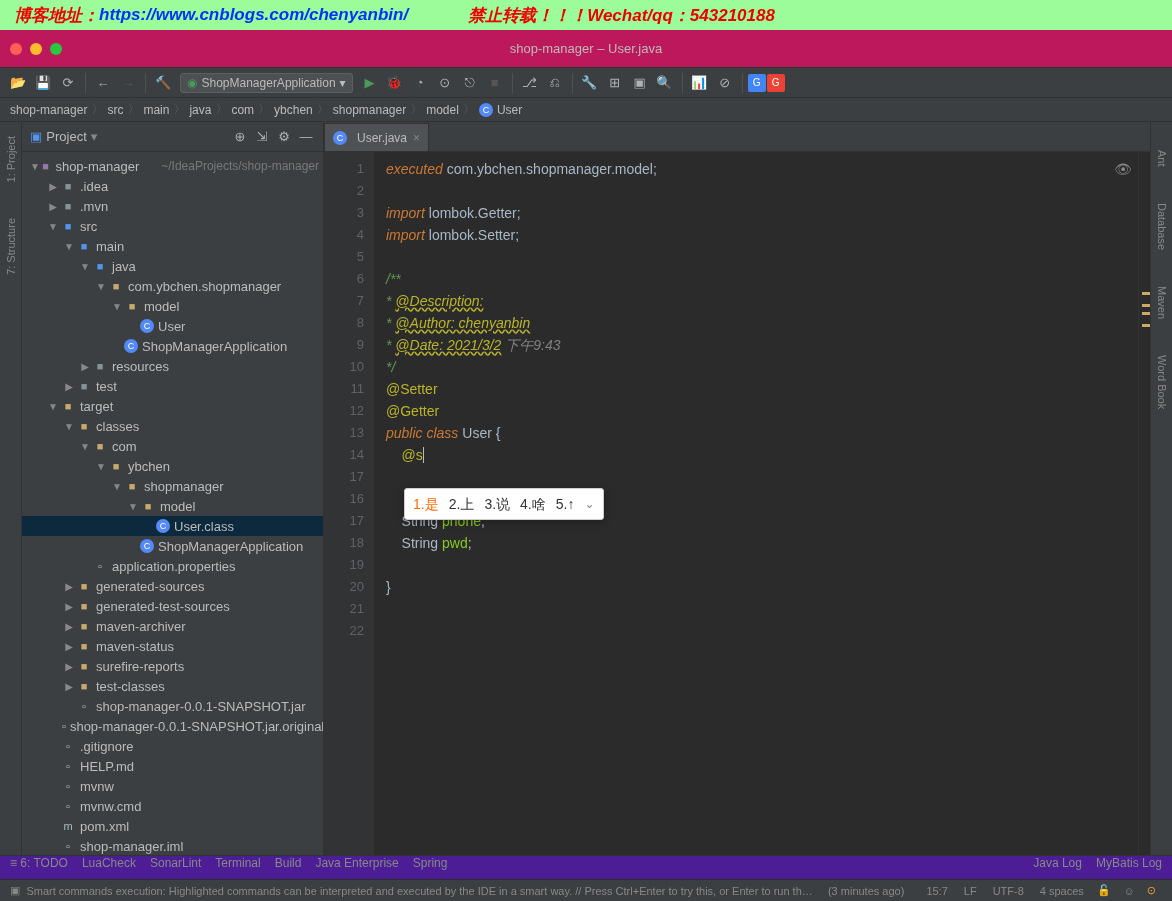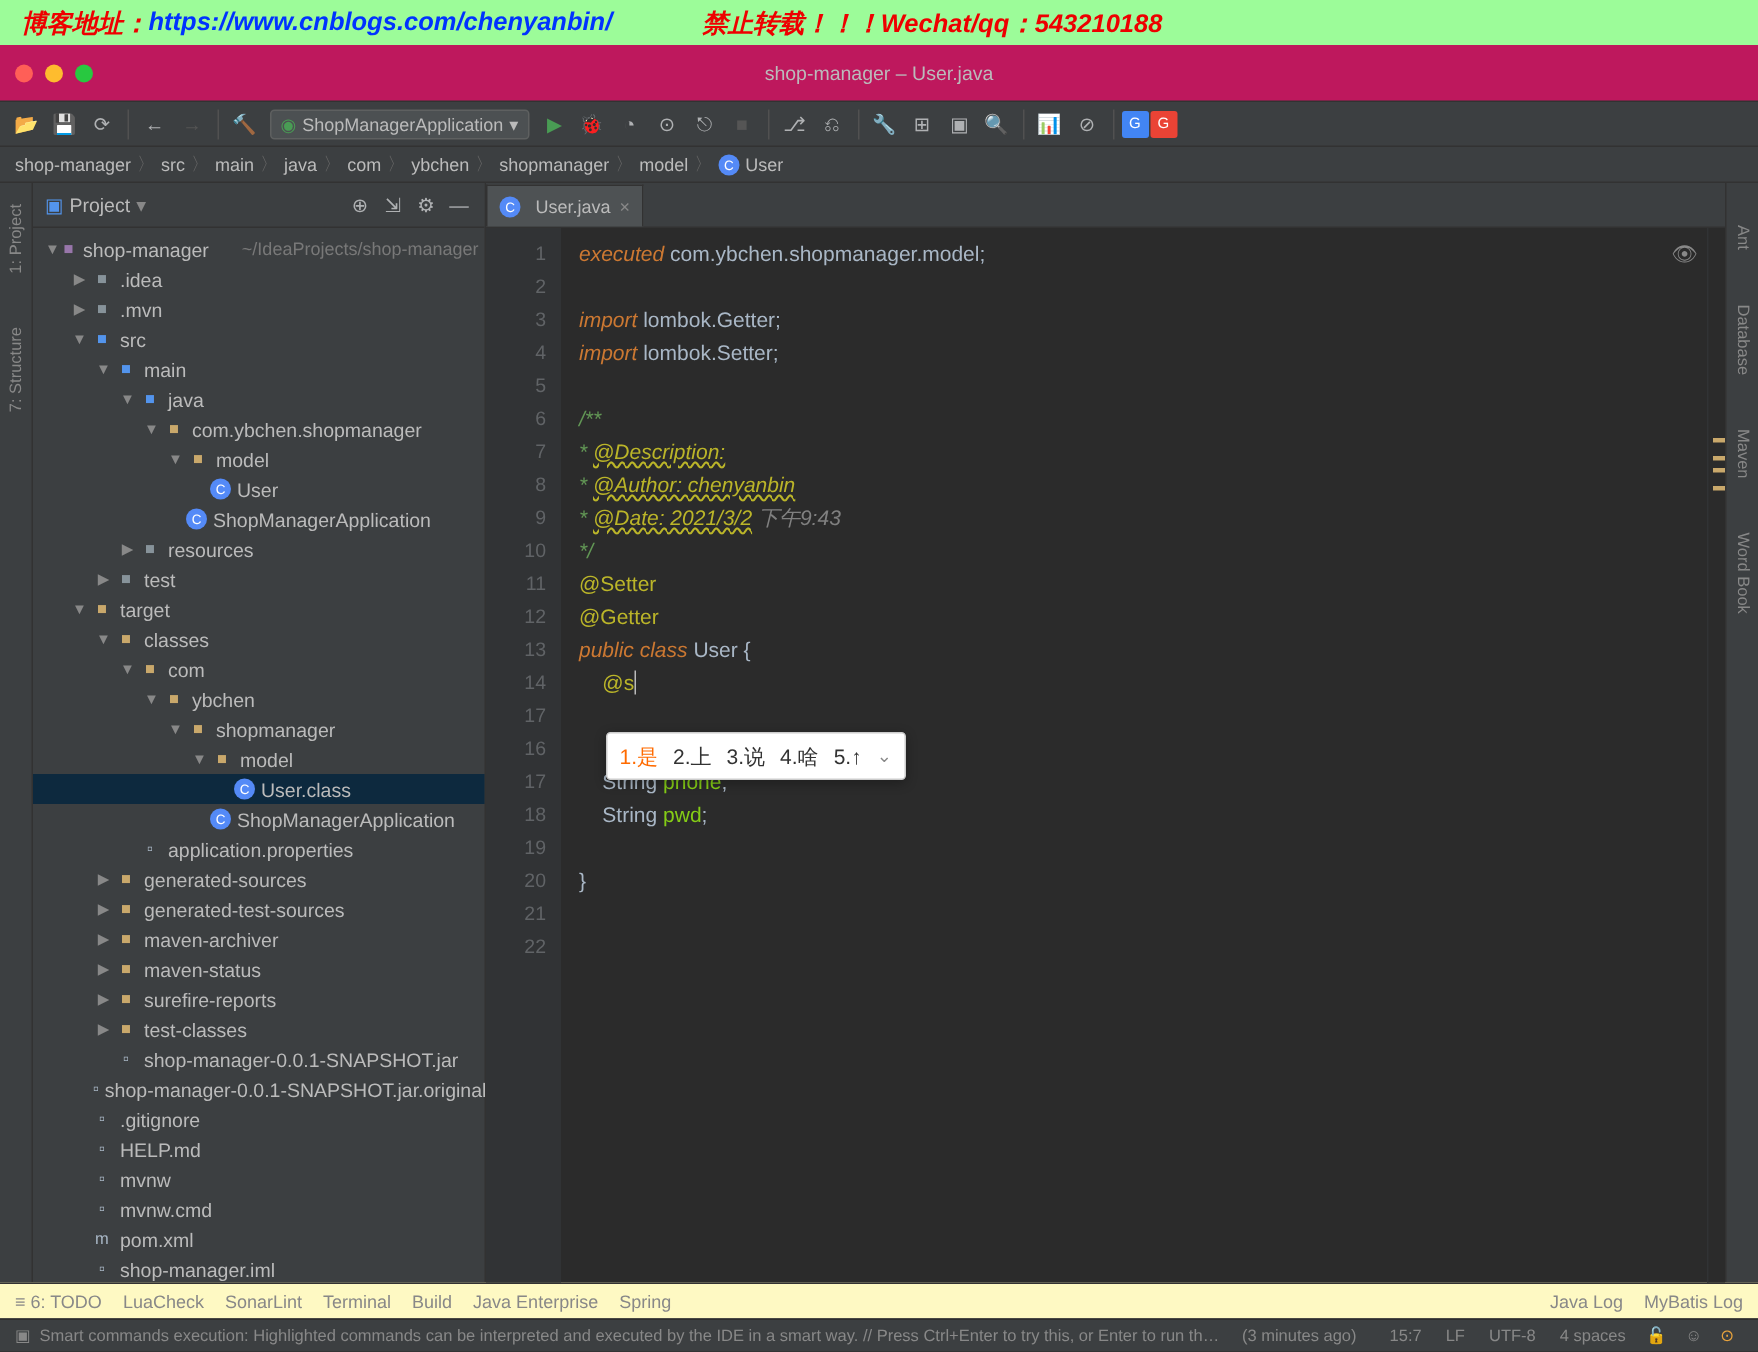--- a/index.html
+++ b/index.html
@@ -46,21 +46,21 @@
 .ann{color:#bbb529}
 .cls{color:#a9b7c6}.fld{color:#84cc16}
 .doc{color:#629755;font-style:italic}
 .docann{color:#bbb529;font-style:italic;text-decoration:underline wavy #bbb529}
 .time{color:#808080;font-style:italic}
 .ime{position:absolute;background:#fff;border:1px solid #ccc;border-radius:3px;padding:4px 8px;display:flex;align-items:center;gap:10px;color:#333;font-size:14px;box-shadow:0 2px 8px rgba(0,0,0,0.3)}
 .ime .sel{color:#ff6b00}
 .ime .ch{color:#888;font-size:12px}
 .minimap{width:12px;background:#2b2b2b;border-left:1px solid #313335;position:relative}
 .mmark{position:absolute;right:0;width:8px;height:3px}
-.bottombar{height:24px;background:#fef9c3;border-top:1px solid #323232;display:flex;align-items:center;padding:0 10px;font-size:12px;color:#888;gap:14px}
+.bottombar{height:24px;background:#4c1d95;border-top:1px solid #323232;display:flex;align-items:flex-start;padding:0 10px;font-size:12px;color:#888;gap:14px}
 .msg{height:22px;background:#3c3f41;display:flex;align-items:center;padding:0 10px;font-size:11px;color:#888;border-top:1px solid #2d2d2d}
 .eye{position:absolute;right:6px;top:6px;color:#888;font-size:14px}
 </style>
 </head>
 <body>
 
 <div class="watermark">
   <span>博客地址：</span>
   <a>https://www.cnblogs.com/chenyanbin/</a>
   <span style="width:60px"></span>

